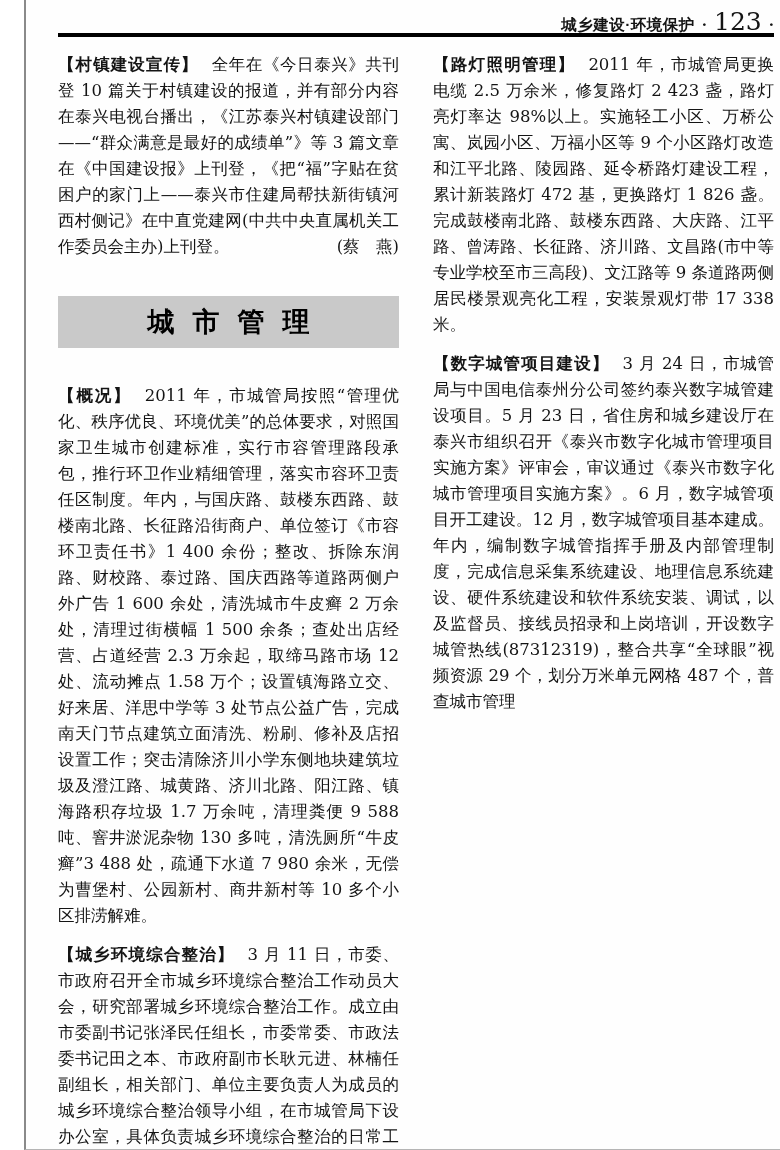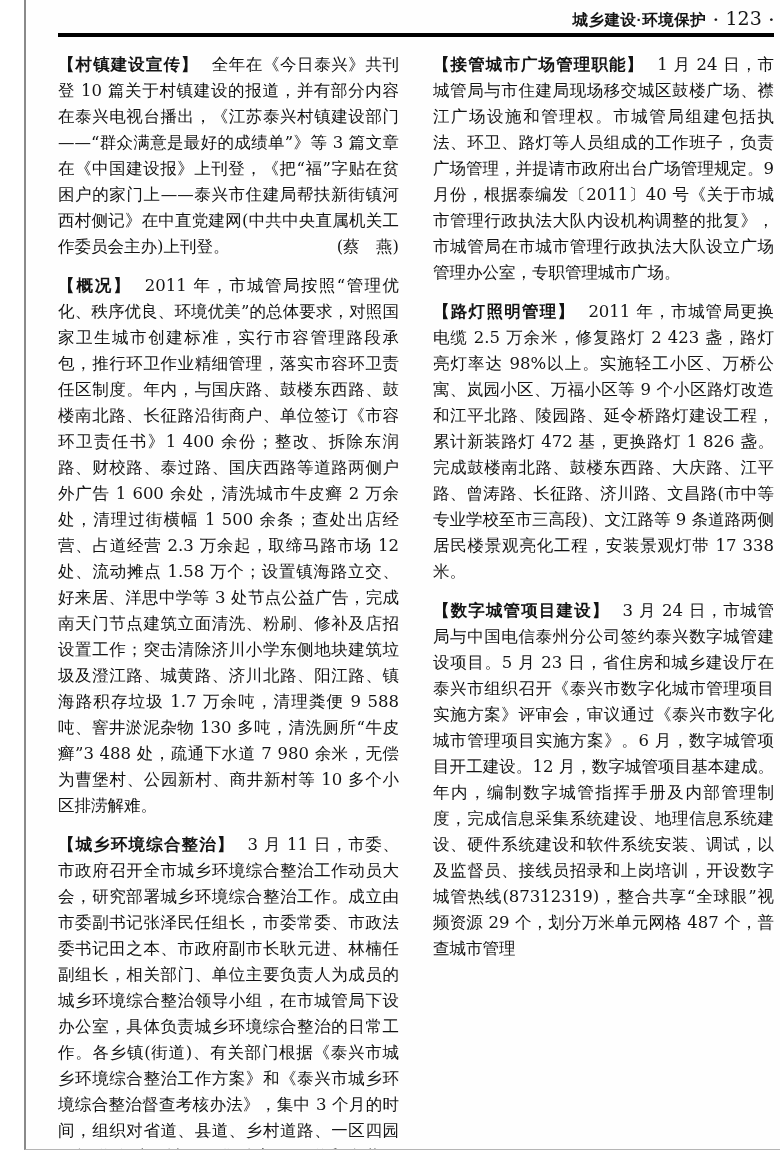--- a/index.html
+++ b/index.html
@@ -28,21 +28,21 @@
     font-weight:700;
     font-size:15.5px;
     letter-spacing:0.5px;
   }
   .running-head .rh-dot {
     font-size:15px;
     font-weight:700;
   }
   .running-head .rh-page {
     font-family:"DejaVu Serif", serif;
-    font-size:19px;
+    font-size:25px;
   }
   .head-rule {
     height:3.5px;
     background:#000;
     margin-top:2px;
   }
   .cols {
     display:flex;
     gap:34px;
     margin-top:14px;
@@ -100,32 +100,34 @@
 
   <div class="head-rule"></div>
 
   <div class="cols">
 
     <div class="col">
 
 
       <p class="para"><span class="phead">【村镇建设宣传】</span><span>全年在《今日泰兴》共刊登 10 篇关于村镇建设的报道，并有部分内容在泰兴电视台播出，《江苏泰兴村镇建设部门——“群众满意是最好的成绩单”》等 3 篇文章在《中国建设报》上刊登，《把“福”字贴在贫困户的家门上——泰兴市住建局帮扶新街镇河西村侧记》在中直党建网(中共中央直属机关工作委员会主办)上刊登。</span><span class="byline">(蔡　燕)</span></p>
 
+      <div class="section-banner">
+        <span class="banner-text">城市管理</span>
+      </div>
 
       <p class="para"><span class="phead">【概况】</span><span>2011 年，市城管局按照“管理优化、秩序优良、环境优美”的总体要求，对照国家卫生城市创建标准，实行市容管理路段承包，推行环卫作业精细管理，落实市容环卫责任区制度。年内，与国庆路、鼓楼东西路、鼓楼南北路、长征路沿街商户、单位签订《市容环卫责任书》1 400 余份；整改、拆除东润路、财校路、泰过路、国庆西路等道路两侧户外广告 1 600 余处，清洗城市牛皮癣 2 万余处，清理过街横幅 1 500 余条；查处出店经营、占道经营 2.3 万余起，取缔马路市场 12 处、流动摊点 1.58 万个；设置镇海路立交、好来居、洋思中学等 3 处节点公益广告，完成南天门节点建筑立面清洗、粉刷、修补及店招设置工作；突击清除济川小学东侧地块建筑垃圾及澄江路、城黄路、济川北路、阳江路、镇海路积存垃圾 1.7 万余吨，清理粪便 9 588 吨、窨井淤泥杂物 130 多吨，清洗厕所“牛皮癣”3 488 处，疏通下水道 7 980 余米，无偿为曹堡村、公园新村、商井新村等 10 多个小区排涝解难。</span></p>
 
       <p class="para"><span class="phead">【城乡环境综合整治】</span><span>3 月 11 日，市委、市政府召开全市城乡环境综合整治工作动员大会，研究部署城乡环境综合整治工作。成立由市委副书记张泽民任组长，市委常委、市政法委书记田之本、市政府副市长耿元进、林楠任副组长，相关部门、单位主要负责人为成员的城乡环境综合整治领导小组，在市城管局下设办公室，具体负责城乡环境综合整治的日常工作。各乡镇(街道)、有关部门根据《泰兴市城乡环境综合整治工作方案》和《泰兴市城乡环境综合整治督查考核办法》，集中 3 个月的时间，组织对省道、县道、乡村道路、一区四园区间道路以及城区、集镇主次干道和街巷环境，开展城乡道路、道路绿化、建筑立面、户外广告、违法建设、施工环境、环境卫生、经营秩序、河道环境、交通秩序等“十大”整治活动，实施城市 23 个节点整治出新工程，着力解决城乡环境“脏、乱、差”等问题。4 月 13 日，市</span></p>
 
     </div>
 
     <div class="col">
 
 
 
-      <p class="para"><span class="phead">【接管城市广场管理职能】</span><span>1 月 24 日，市城管局与市住建局现场移交城区鼓楼广场、襟江广场设施和管理权。市城管局组建包括执法、环卫、路灯等人员组成的工作班子，负责广场管理，并提请市政府出台广场管理规定。9 月份，根据泰编发〔2011〕40 号《关于市城市管理行政执法大队内设机构调整的批复》，市城管局在市城市管理行政执法大队设立广场管理办公室，专职管理城市广场。</span></p>
 
       <p class="para"><span class="phead">【路灯照明管理】</span><span>2011 年，市城管局更换电缆 2.5 万余米，修复路灯 2 423 盏，路灯亮灯率达 98%以上。实施轻工小区、万桥公寓、岚园小区、万福小区等 9 个小区路灯改造和江平北路、陵园路、延令桥路灯建设工程，累计新装路灯 472 基，更换路灯 1 826 盏。完成鼓楼南北路、鼓楼东西路、大庆路、江平路、曾涛路、长征路、济川路、文昌路(市中等专业学校至市三高段)、文江路等 9 条道路两侧居民楼景观亮化工程，安装景观灯带 17 338 米。</span></p>
 
       <p class="para"><span class="phead">【数字城管项目建设】</span><span>3 月 24 日，市城管局与中国电信泰州分公司签约泰兴数字城管建设项目。5 月 23 日，省住房和城乡建设厅在泰兴市组织召开《泰兴市数字化城市管理项目实施方案》评审会，审议通过《泰兴市数字化城市管理项目实施方案》。6 月，数字城管项目开工建设。12 月，数字城管项目基本建成。年内，编制数字城管指挥手册及内部管理制度，完成信息采集系统建设、地理信息系统建设、硬件系统建设和软件系统安装、调试，以及监督员、接线员招录和上岗培训，开设数字城管热线(87312319)，整合共享“全球眼”视频资源 29 个，划分万米单元网格 487 个，普查城市管理</span></p>
 
     </div>
 
   </div>
 
 </div>

